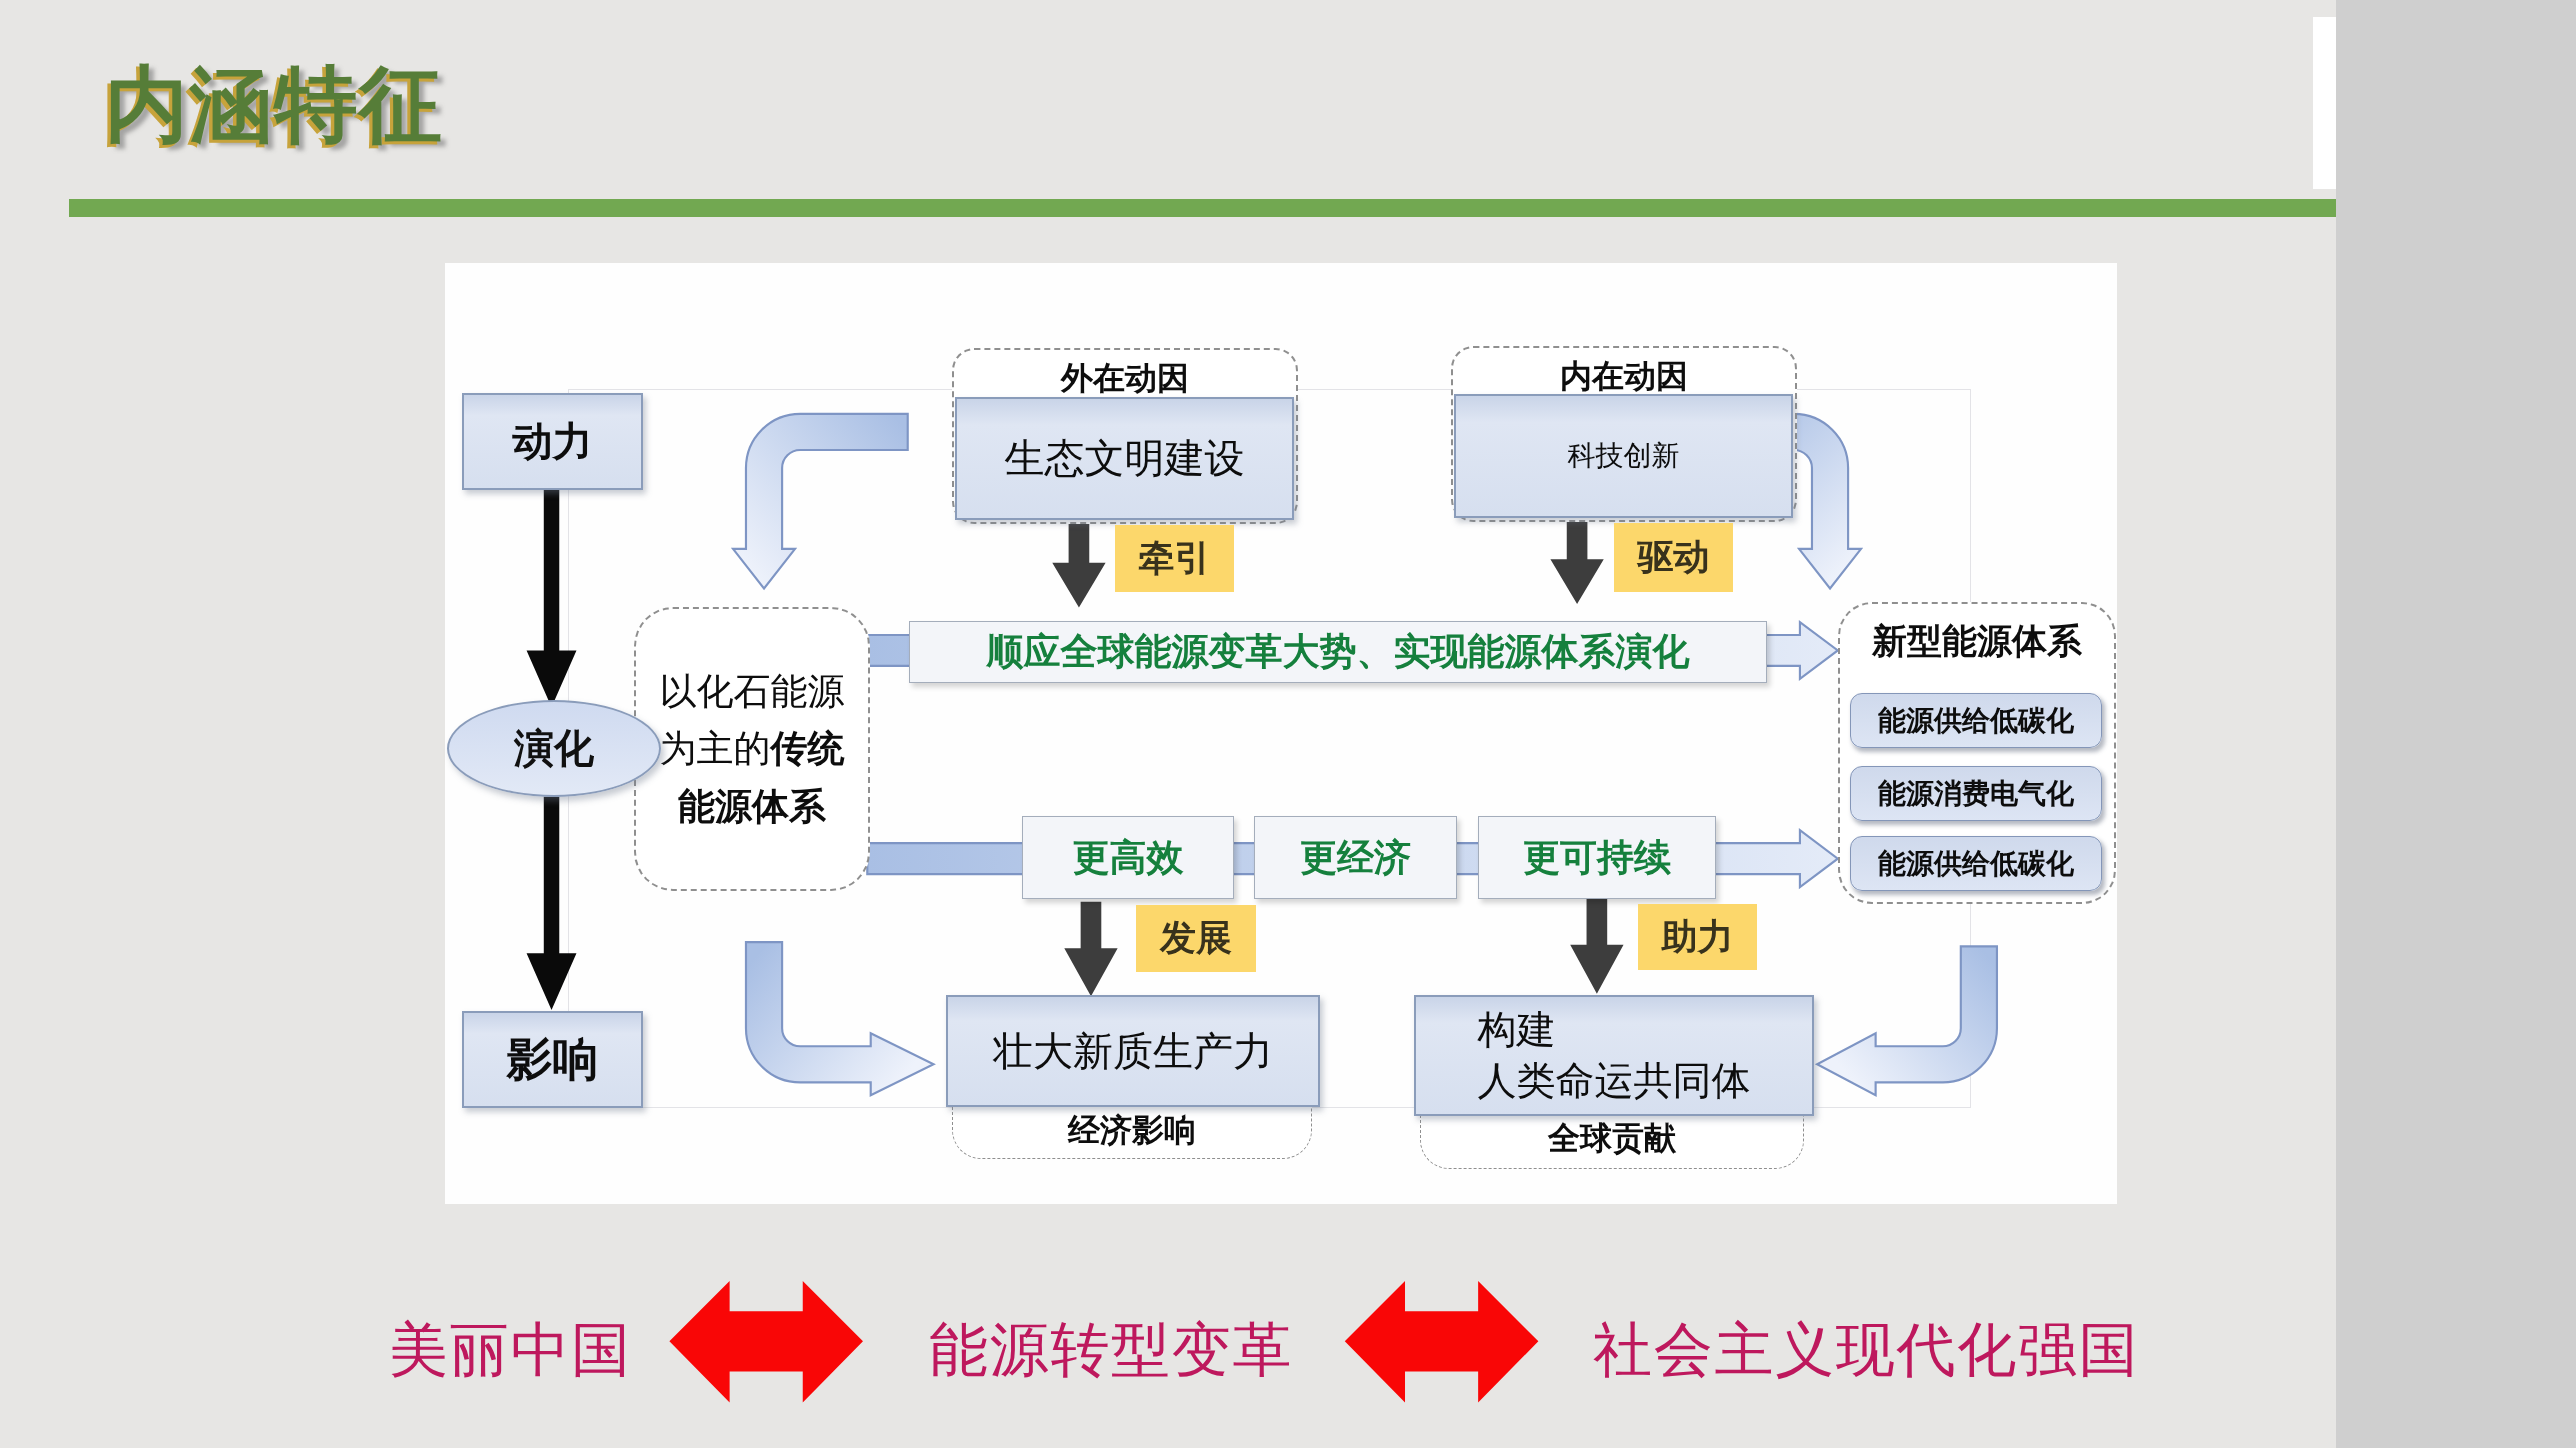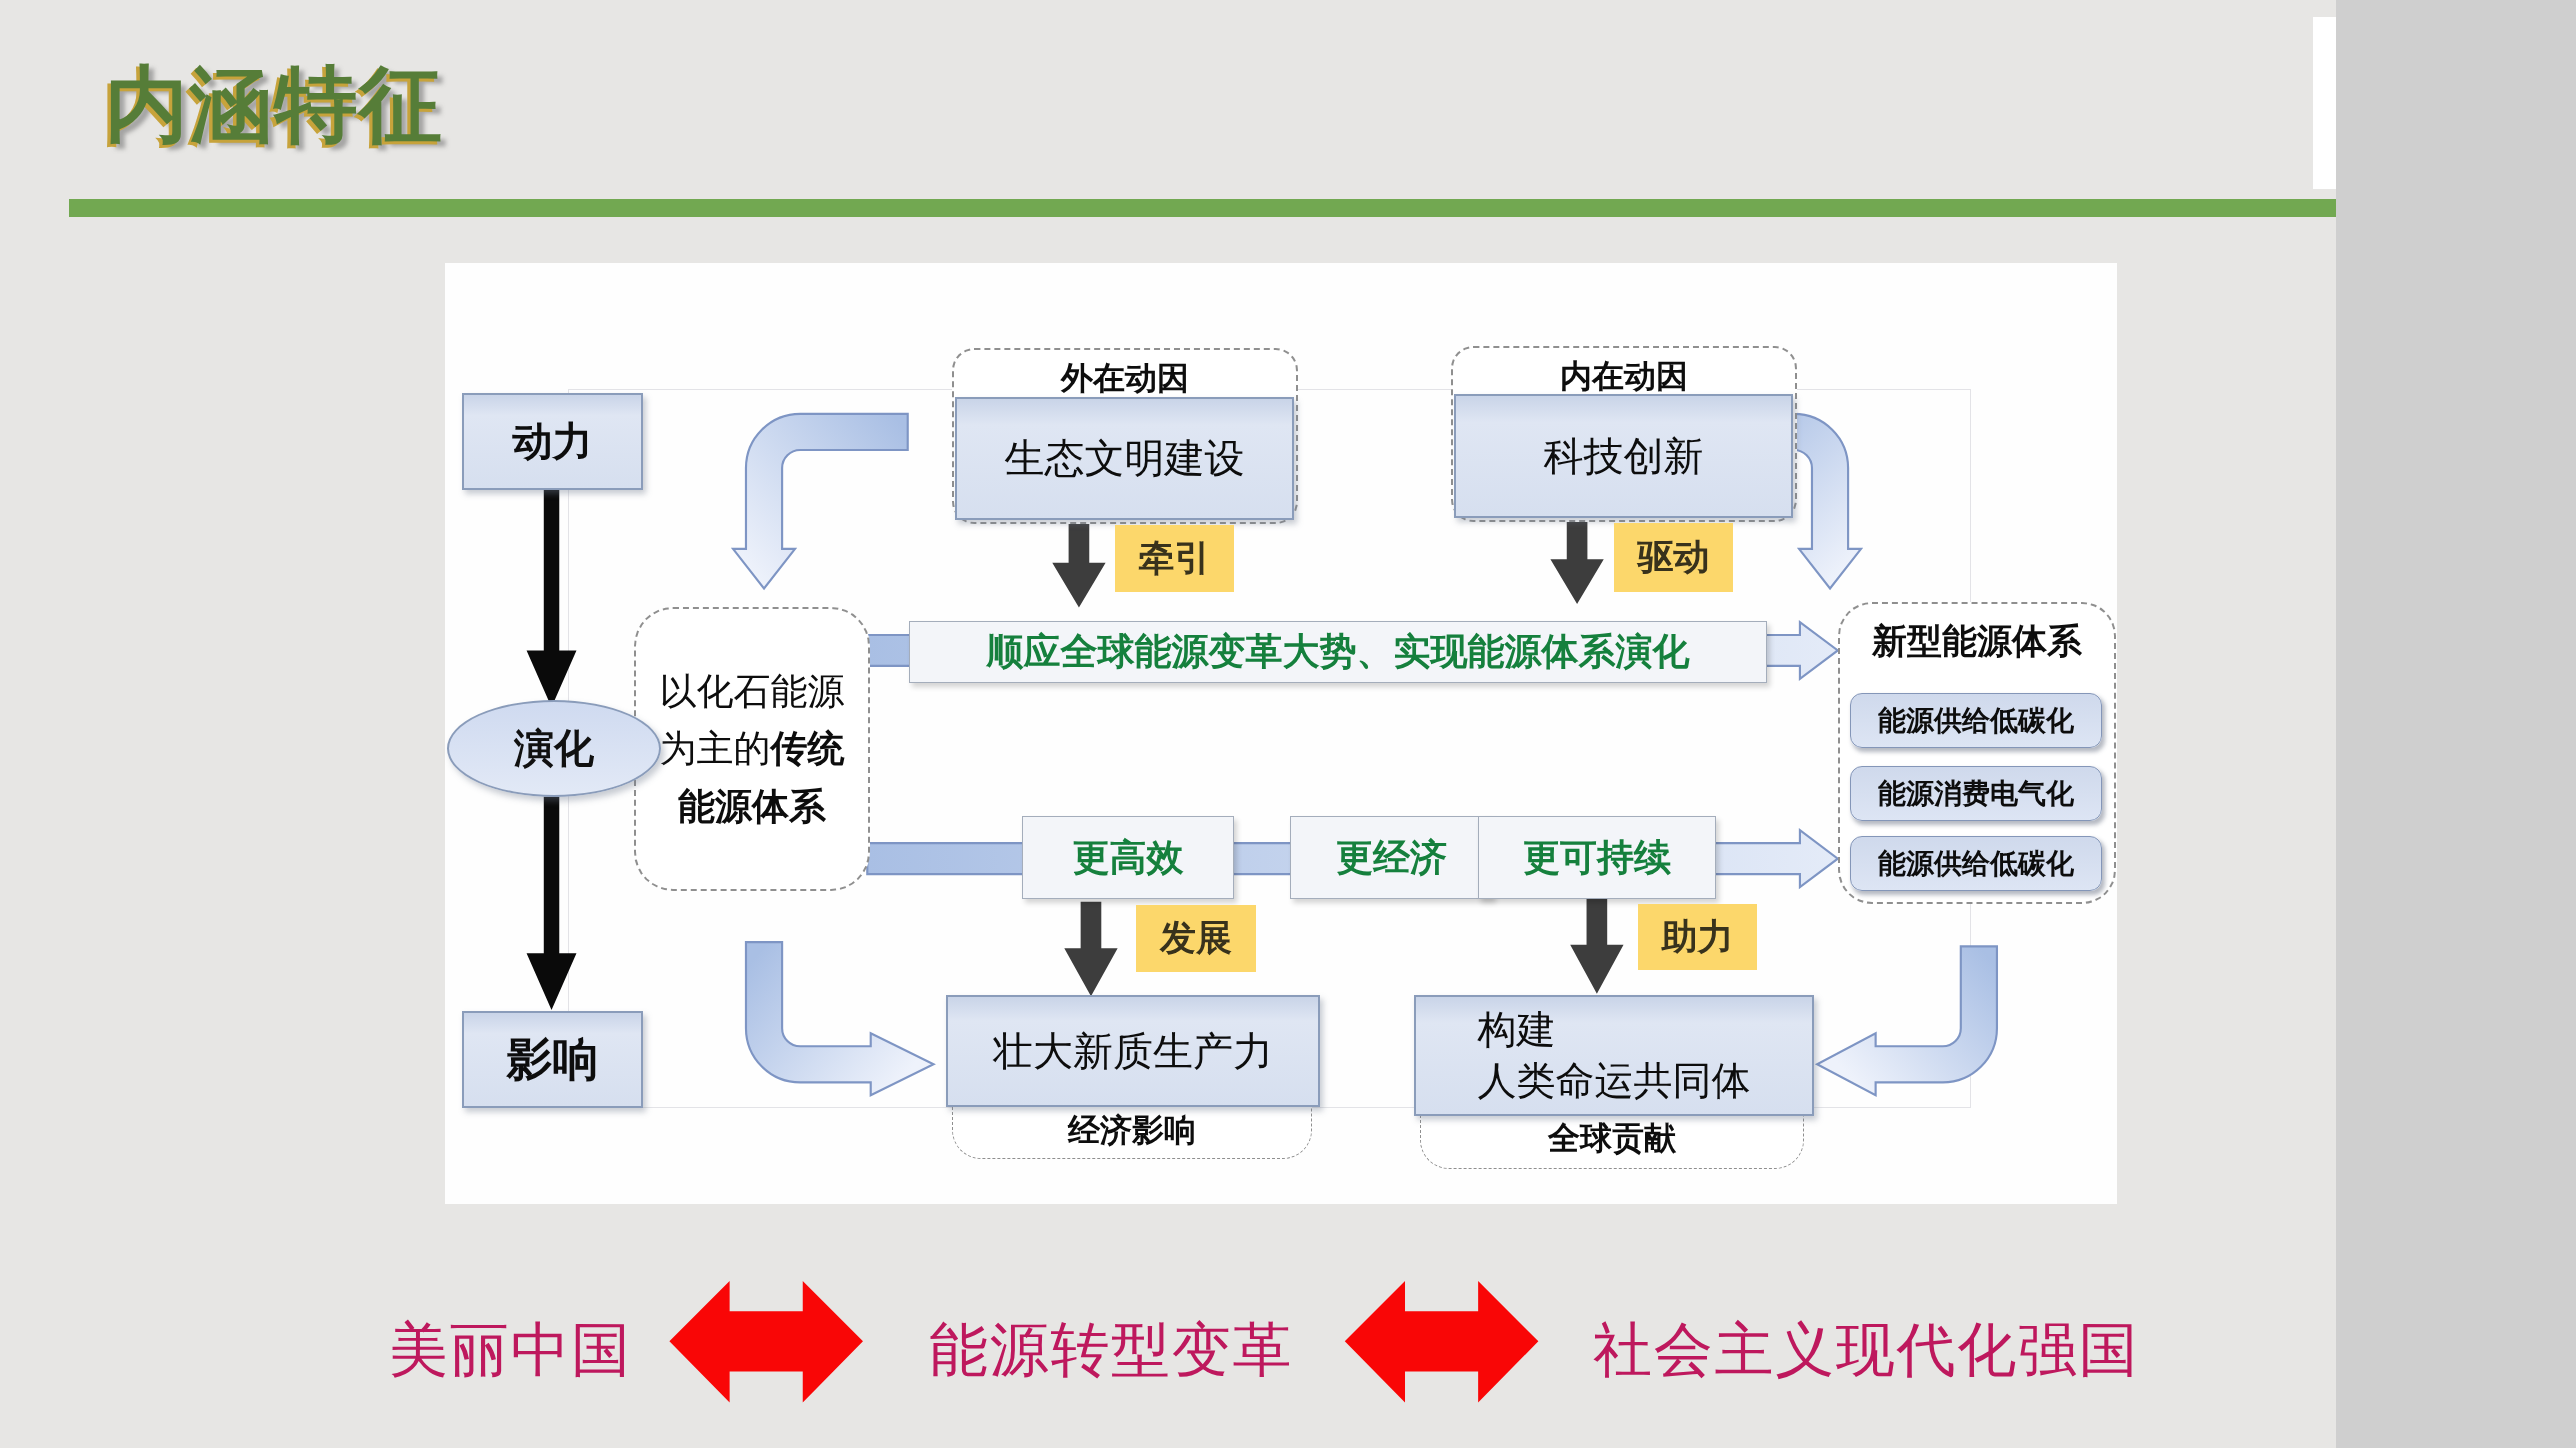--- a/index.html
+++ b/index.html
@@ -145,36 +145,36 @@
 
   <div class="abs dashed-container" style="left:952px;top:348px;width:342px;height:172px;">
     <div class="dashed-label">外在动因</div>
   </div>
   <div class="abs box-blue" style="left:955px;top:397px;width:335px;height:119px;font-size:40px;">生态文明建设</div>
   <div class="abs ylabel" style="left:1115px;top:525px;width:119px;height:67px;">牵引</div>
 
   <div class="abs dashed-container" style="left:1451px;top:346px;width:342px;height:172px;">
     <div class="dashed-label">内在动因</div>
   </div>
-  <div class="abs box-blue" style="left:1454px;top:394px;width:335px;height:120px;font-size:40px;">科技创新</div>
+  <div class="abs box-blue" style="left:1454px;top:394px;width:335px;height:120px;font-size:28px;">科技创新</div>
   <div class="abs ylabel" style="left:1614px;top:523px;width:119px;height:69px;">驱动</div>
 
   <div class="abs dashed-container" style="left:634px;top:607px;width:232px;height:280px;border-radius:39px;
        display:flex;align-items:center;justify-content:center;text-align:center;font-size:37px;line-height:1.55;color:#0d0d0d;">
     <div>
       <span>以化石能源</span><br>
       <span>为主的</span><b>传统</b><br>
       <b>能源体系</b>
     </div>
   </div>
 
   <div class="abs box-light" style="left:909px;top:621px;width:856px;height:60px;font-size:37px;">顺应全球能源变革大势、实现能源体系演化</div>
 
   <div class="abs box-light" style="left:1022px;top:816px;width:210px;height:81px;font-size:37px;">更高效</div>
-  <div class="abs box-light" style="left:1254px;top:816px;width:201px;height:81px;font-size:37px;margin-left:36px;">更经济</div>
+  <div class="abs box-light" style="left:1254px;top:816px;width:201px;height:81px;font-size:37px;">更经济</div>
   <div class="abs box-light" style="left:1478px;top:816px;width:236px;height:81px;font-size:37px;">更可持续</div>
 
   <div class="abs dashed-container" style="left:1838px;top:602px;width:274px;height:298px;border-radius:34px;">
     <div class="dashed-label" style="top:13.8px;font-size:35px;font-weight:700;">新型能源体系</div>
   </div>
   <div class="abs box-item" style="left:1850px;top:693px;width:250px;height:53px;">能源供给低碳化</div>
   <div class="abs box-item" style="left:1850px;top:766px;width:250px;height:53px;">能源消费电气化</div>
   <div class="abs box-item" style="left:1850px;top:836px;width:250px;height:53px;">能源供给低碳化</div>
 
   <div class="abs ylabel" style="left:1136px;top:905px;width:120px;height:67px;">发展</div>

